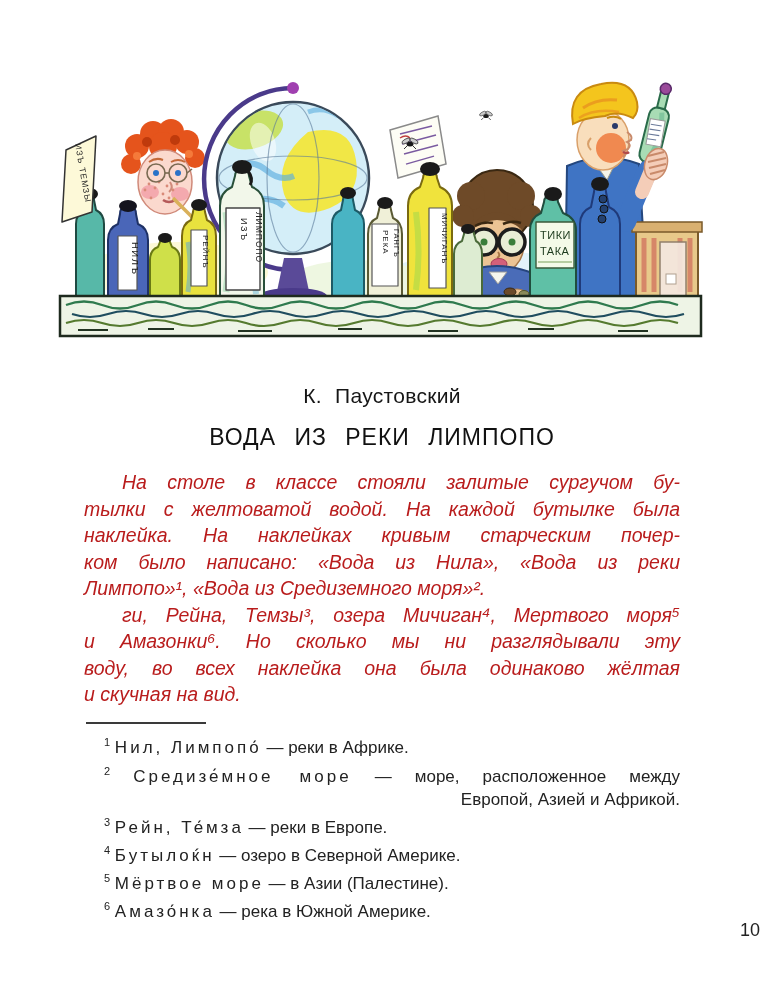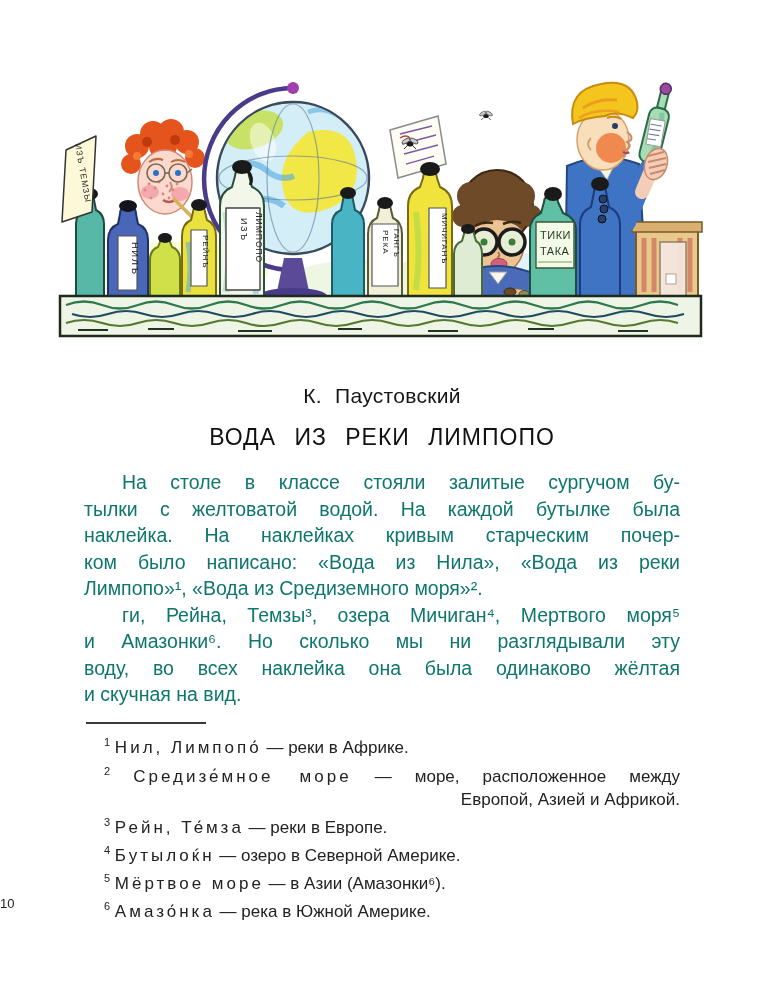--- a/index.html
+++ b/index.html
@@ -12,39 +12,39 @@
   .illustration svg { display:block; width:645px; height:270px; }
   .content { padding:0 80px 0 84px; }
   .author {
     text-align:center; font-size:21px; margin-top:42px; word-spacing:7px;
     color:#161616; letter-spacing:0.3px;
   }
   .title {
     text-align:center; font-size:23px; font-weight:normal; margin:16px 0 0 0;
     word-spacing:11px; letter-spacing:1px; color:#111;
   }
-  .bodytext { margin-top:18px; font-size:19.5px; line-height:26.5px; color:#0f766e; }
+  .bodytext { margin-top:18px; font-size:19.5px; line-height:26.5px; color:#b91c1c;font-style:italic; }
   .para { margin:0; }
   .line { text-align:justify; text-align-last:justify; white-space:normal; }
   .para div.line:first-of-type { text-indent:38px; }
   .para div.line:last-of-type { text-align-last:left; }
   .fn-rule { width:120px; border-top:2px solid #3a3a3a; margin:14px 0 8px 2px; }
   .footnotes { font-size:17px; line-height:23.5px; color:#222; }
   .footnote { text-align:left; text-indent:20px; }
   .fn-num { font-size:11px; letter-spacing:0; }
   .fn-term { letter-spacing:3px; }
   .fn-l2 { text-indent:0;text-align:right; }
   .fn-l2:empty { display:none; }
   .fn-l2:not(:empty) { display:block; }
   .fn-l1:has(+ .fn-l2:not(:empty)) {
     display:block; text-align:justify; text-align-last:justify;
   }
   .page-number {
-    position:absolute; left:0; top:896px; width:100%; text-align:left;
-    font-size:13px; color:#222;
+    position:absolute; left:0; top:920px; width:100%; text-align:right;
+    font-size:18px; color:#222;
   }
 </style>
 </head>
 <body>
 
 <div class="page">
 
   <figure class="illustration">
     <svg viewBox="0 0 645 270">
 
@@ -328,20 +328,20 @@
 
         <div class="footnote">
           <span class="fn-l1"><sup class="fn-num">2</sup> <span class="fn-term">Средизе́мное море</span> <span class="fn-rest">— море, расположенное между</span></span>
           <span class="fn-l2">Европой, Азией и Африкой.</span>
         </div>
 
         <div class="footnote"><span class="fn-l1"><sup class="fn-num">3</sup> <span class="fn-term">Рейн, Те́мза</span> <span class="fn-rest">— реки в Европе.</span></span></div>
 
         <div class="footnote"><span class="fn-l1"><sup class="fn-num">4</sup> <span class="fn-term">Бутылоќн</span> <span class="fn-rest">— озеро в Северной Америке.</span></span></div>
 
-        <div class="footnote"><span class="fn-l1"><sup class="fn-num">5</sup> <span class="fn-term">Мёртвое море</span> <span class="fn-rest">— в Азии (Амазонки⁶).</span></span></div>
+        <div class="footnote"><span class="fn-l1"><sup class="fn-num">5</sup> <span class="fn-term">Мёртвое море</span> <span class="fn-rest">— в Азии (Палестине).</span></span></div>
 
         <div class="footnote"><span class="fn-l1"><sup class="fn-num">6</sup> <span class="fn-term">Амазо́нка</span> <span class="fn-rest">— река в Южной Америке.</span></span></div>
       </div>
   </div>
 
   <div class="page-number">10</div>
 </div>
 
 </body></html>

